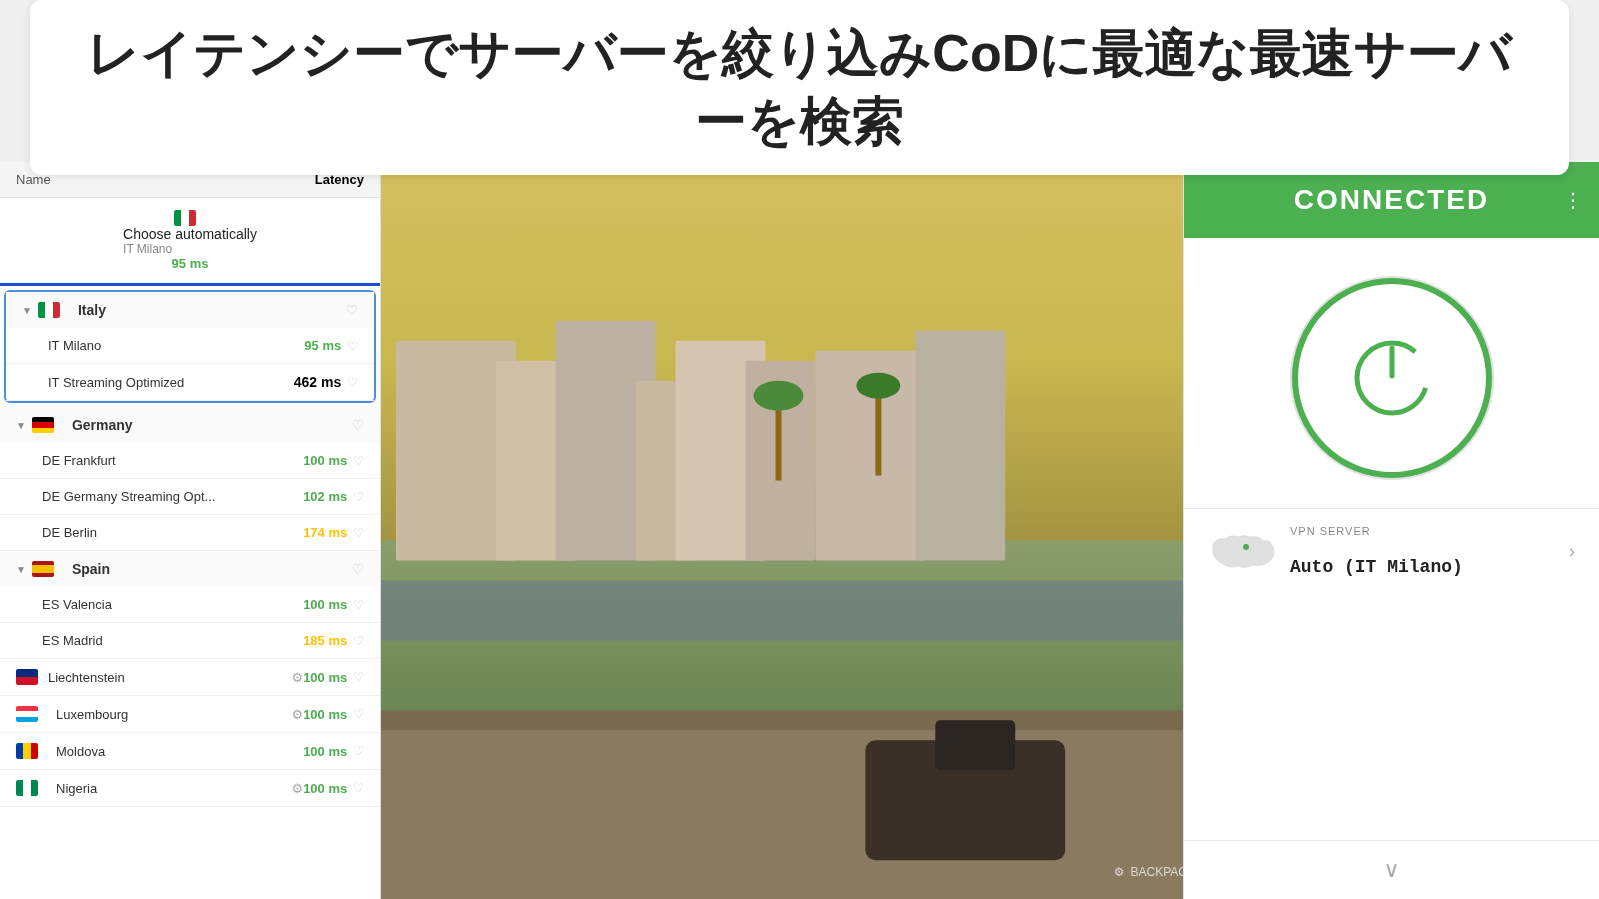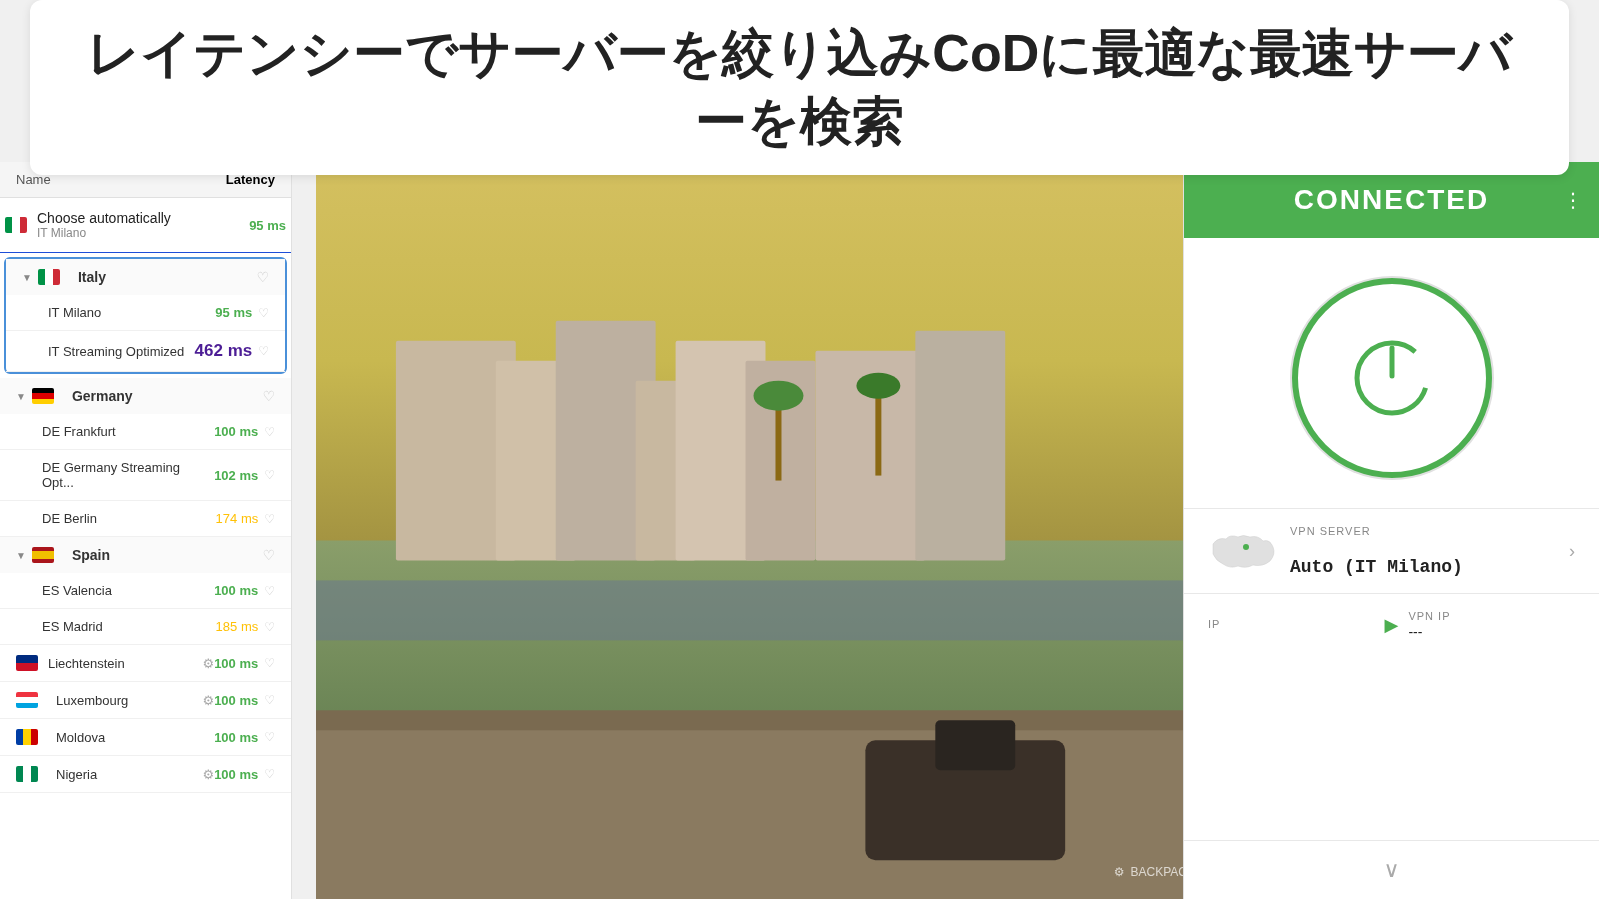--- a/index.html
+++ b/index.html
@@ -28,21 +28,21 @@
       font-weight: bold;
       color: #222;
       line-height: 1.3;
     }
 
     
     #server-panel {
       position: absolute;
       top: 162px;
       left: 0;
-      width: 292px;
+      width: 381px;
       bottom: 0;
       background: #fff;
       border-right: 1px solid #e0e0e0;
       overflow-y: auto;
       z-index: 5;
     }
 
     
     .server-list-header {
       display: flex;
@@ -57,22 +57,23 @@
       z-index: 2;
     }
     .server-list-header .col-name { flex: 1; }
     .server-list-header .col-latency { width: 80px; text-align: right; font-weight: 700; color: #000000; }
 
     
     .auto-select-row {
       display: flex;
       align-items: center;
       padding: 12px 5px;
-      border-bottom: 1px solid #1d4ed8;
-      cursor: pointer;
+      border-bottom: 3px solid #1d4ed8;
+      cursor: pointer;
+      flex-direction: column;
     }
     .flag-icon {
       width: 22px;
       height: 16px;
       margin-right: 10px;
       border-radius: 2px;
       display: inline-block;
       position: relative;
       overflow: hidden;
       flex-shrink: 0;
@@ -99,22 +100,22 @@
     .server-row {
       display: flex;
       align-items: center;
       padding: 10px 16px 10px 42px;
       border-bottom: 1px solid #f0f0f0;
       cursor: pointer;
       position: relative;
     }
     .server-row .srv-name { flex: 1; font-size: 13px; color: #333; }
     .server-row .latency-green { color: #4caf50; font-size: 13px; font-weight: 600; }
-    .server-row .latency-orange { color: #4c1d95; font-size: 17px; font-weight: 600; }
-    .server-row .latency-yellow { color: #ffc107; font-size: 13px; font-weight: 400; }
+    .server-row .latency-orange { color: #000000; font-size: 14px; font-weight: 600; }
+    .server-row .latency-yellow { color: #ffc107; font-size: 13px; font-weight: 700; }
     .heart-sm { color: #ccc; font-size: 12px; margin-left: 6px; }
 
     
     .flag-it { background: linear-gradient(to right, #009246 33%, #fff 33%, #fff 66%, #ce2b37 66%); }
     
     .flag-de { background: linear-gradient(to bottom, #000 33%, #dd0000 33%, #dd0000 66%, #ffce00 66%); }
     
     .flag-es { background: linear-gradient(to bottom, #aa151b 25%, #f1bf00 25%, #f1bf00 75%, #aa151b 75%); }
     
     .flag-li { background: linear-gradient(to bottom, #002b7f 50%, #ce1126 50%); }
@@ -460,28 +461,17 @@
 
       <circle cx="38" cy="18" r="3" fill="#4caf50"></circle>
     </svg>
     <div class="vpn-info-left">
       <div class="vpn-label">VPN SERVER</div>
       <div class="vpn-value">Auto (IT Milano)</div>
     </div>
     <span class="chevron-right">›</span>
   </div>
 
-  <div id="ip-section">
-    <div class="ip-block">
-      <div class="ip-label">IP</div>
-      <div class="ip-value"></div>
-    </div>
-    <span class="ip-divider">▶</span>
-    <div class="ip-block">
-      <div class="ip-label">VPN IP</div>
-      <div class="ip-value">---</div>
-    </div>
-  </div>
 
   <div id="bottom-chevron">
     <span>∨</span>
   </div>
 </div>
 
 </body></html>

